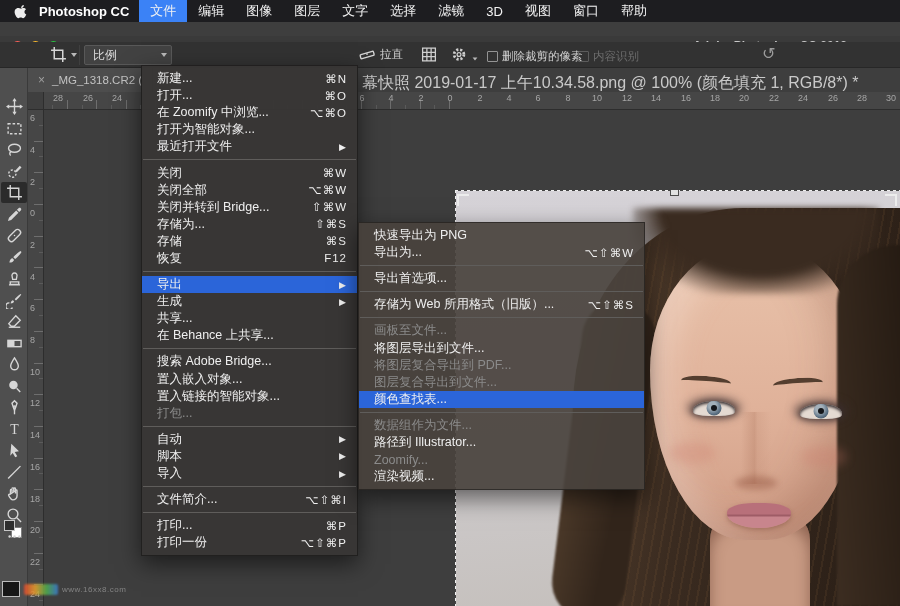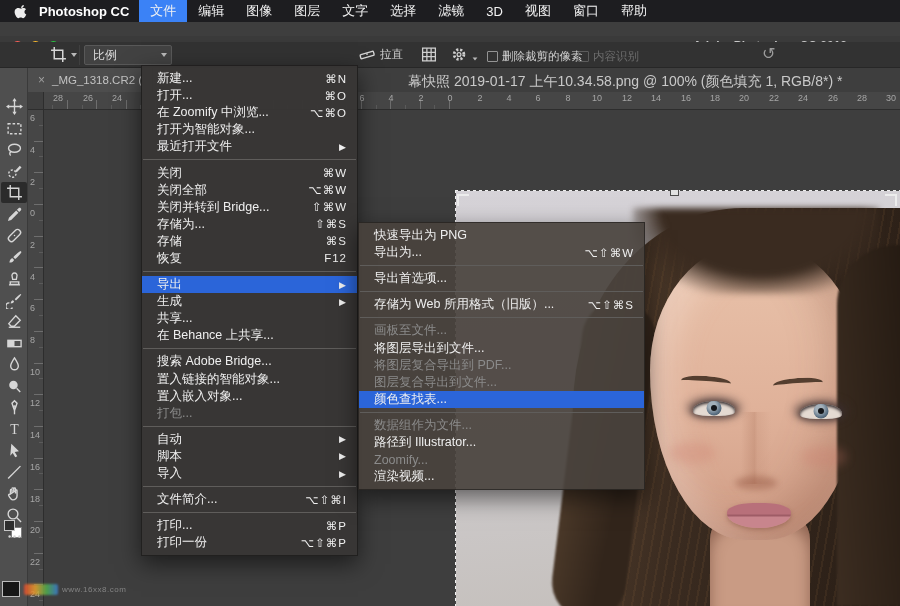--- a/index.html
+++ b/index.html
@@ -33,21 +33,21 @@
   .cb.disabled{border-color:#5c5c5c;}
   .ob-label{color:#cfcfcf;}
   .ob-label.disabled{color:#6e6e6e;}
   #reset-icon{position:absolute;left:762px;top:2px;color:#9c9c9c;font-size:16px;}
   
   #tabbar{position:absolute;left:28px;top:68px;width:872px;height:24px;background:#3e3e3e;}
   #tab1{position:absolute;left:0;top:0;height:24px;background:#4d4d4d;border-right:1px solid #333;
     display:flex;align-items:center;gap:7px;padding:0 10px;}
   #tab1 .close{color:#9f9f9f;font-size:12px;}
   #tab1 .lbl{color:#c2c2c2;font-size:11.5px;white-space:nowrap;}
-  #doc-title{position:absolute;left:334px;top:5px;color:#c9c9c9;font-size:14px;white-space:nowrap;margin-left:46px;}
+  #doc-title{position:absolute;left:334px;top:5px;color:#c9c9c9;font-size:16px;white-space:nowrap;}
   
   #ruler-corner{position:absolute;left:28px;top:92px;width:16px;height:18px;background:#3f3f3f;
     border-right:1px solid #2d2d2d;border-bottom:1px solid #2d2d2d;}
   #ruler-h{position:absolute;left:44px;top:92px;width:856px;height:18px;background:#464646;
     border-bottom:1px solid #2d2d2d;overflow:hidden;}
   #ruler-h .ticks{position:absolute;inset:0;background-repeat:no-repeat;
     background-image:repeating-linear-gradient(90deg,#6e6e6e 0 1px,transparent 1px 29.4px),
                      repeating-linear-gradient(90deg,#5a5a5a 0 1px,transparent 1px 14.7px);
     background-size:2000px 9px,2000px 4px;background-position:-1594px 100%,-1594px 100%;}
   #ruler-v{position:absolute;left:28px;top:110px;width:16px;height:496px;background:#464646;
@@ -478,25 +478,25 @@
       <div class="menu-item">
         <span>在 Behance 上共享...</span>
         <span class="mi-right"></span>
       </div>
       <div class="menu-sep"></div>
       <div class="menu-item">
         <span>搜索 Adobe Bridge...</span>
         <span class="mi-right"></span>
       </div>
       <div class="menu-item">
+        <span>置入嵌入对象...</span>
+        <span class="mi-right"></span>
+      </div>
+      <div class="menu-item">
         <span>置入链接的智能对象...</span>
-        <span class="mi-right"></span>
-      </div>
-      <div class="menu-item">
-        <span>置入嵌入对象...</span>
         <span class="mi-right"></span>
       </div>
       <div class="menu-item disabled">
         <span>打包...</span>
         <span class="mi-right"></span>
       </div>
       <div class="menu-sep"></div>
       <div class="menu-item">
         <span>自动</span>
         <span class="mi-right arrow">▶</span>

